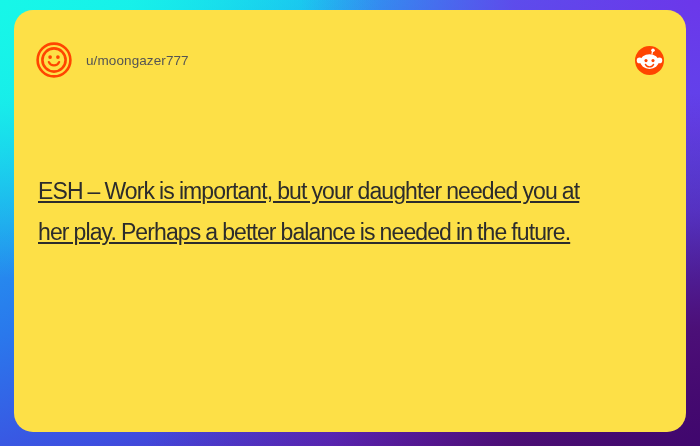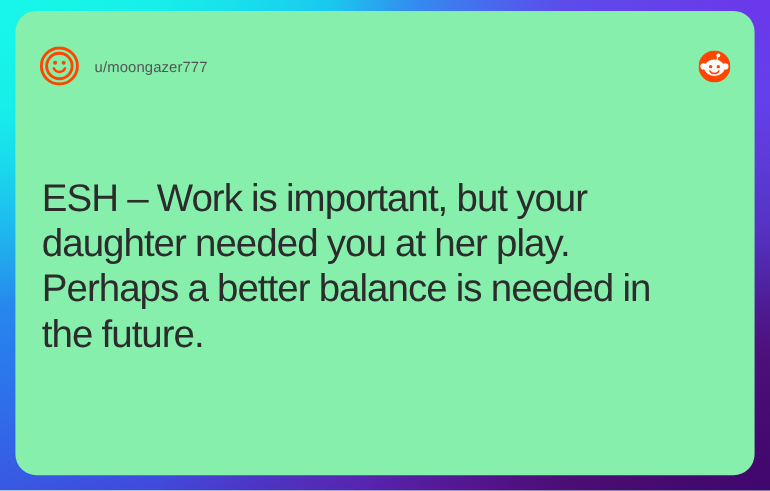--- a/index.html
+++ b/index.html
@@ -31,21 +31,21 @@
       linear-gradient(160deg, #14d9f0 0%, #1fa5f2 24%, #2a78ec 48%, #3d4fe0 68%, #5a22b8 86%, #460a6c 100%);
   }
 
   
   #card {
     position: absolute;
     left: 14px;
     top: 10px;
     width: 672px;
     height: 422px;
-    background: #86efac;
+    background: #fde047;
     border-radius: 19px;
     box-sizing: border-box;
   }
 
   
   .header {
     position: absolute;
     left: 22px;
     top: 30px;
     right: 22px;
@@ -76,29 +76,30 @@
     width: 29px;
     height: 29px;
     flex: 0 0 29px;
     display: block;
   }
 
   
   .post-body {
     position: absolute;
     left: 24px;
-    top: 150px;
+    top: 161px;
     width: 560px;
     font-family: "Liberation Sans", sans-serif;
-    font-size: 35px;
+    font-size: 23px;
     line-height: 41px;
     letter-spacing: -0.9px;
     color: #2c2c2c;
     font-weight: 400;
     word-spacing: -0.5px;
+    text-decoration: underline;
   }
 </style>
 </head>
 <body>
 
 <div id="stage">
 
   <div id="backdrop"></div>
 
   <div id="card">

